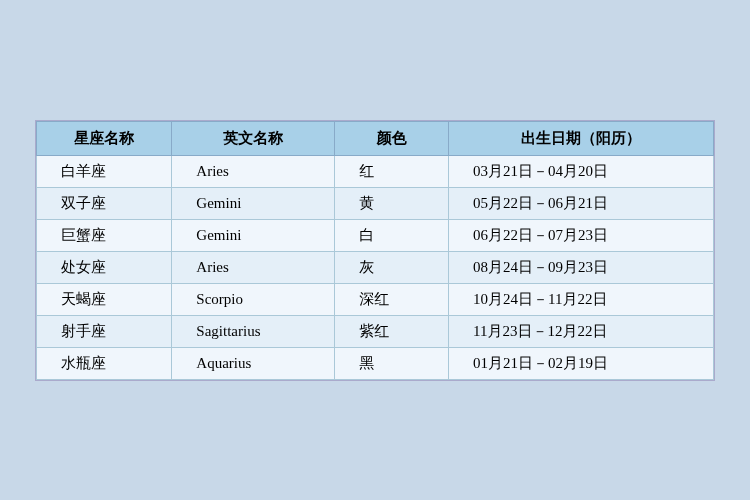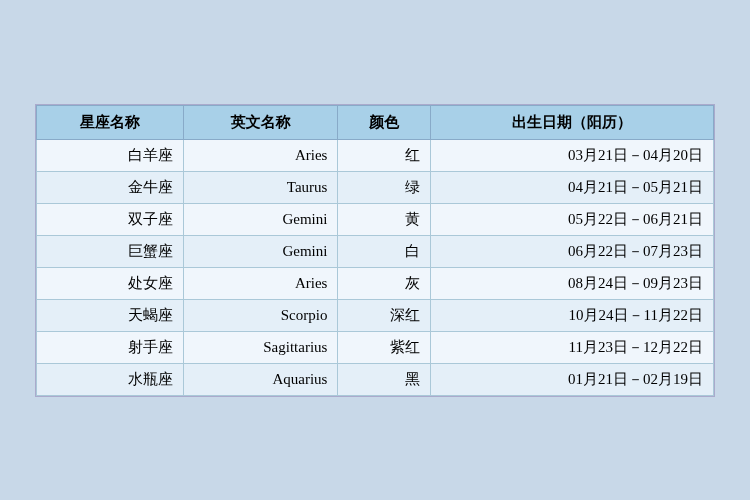--- a/index.html
+++ b/index.html
@@ -26,22 +26,22 @@
       background-color: #a8d0e8;
       border: 1px solid #88aac8;
       padding: 7px 10px;
       text-align: center;
       font-weight: bold;
       color: #000;
       margin-top: 41px;
     }
     tbody tr td {
       border: 1px solid #aac8d8;
-      padding: 6px 10px;
-      text-align: right;
+      padding: 6px 24px;
+      text-align: left;
       color: #000;
       background-color: #f0f6fc;
     }
     tbody tr:nth-child(even) td {
       background-color: #e4eff8;
     }
   </style>
 </head>
 <body>
 
@@ -56,26 +56,20 @@
           <th>出生日期（阳历）</th>
         </tr>
     </thead>
     <tbody>
 
     <tr>
           <td>白羊座</td>
           <td>Aries</td>
           <td>红</td>
           <td>03月21日－04月20日</td>
-        </tr>
-        <tr>
-          <td>金牛座</td>
-          <td>Taurus</td>
-          <td>绿</td>
-          <td>04月21日－05月21日</td>
         </tr>
         <tr>
           <td>双子座</td>
           <td>Gemini</td>
           <td>黄</td>
           <td>05月22日－06月21日</td>
         </tr>
         <tr>
           <td>巨蟹座</td>
           <td>Gemini</td>

